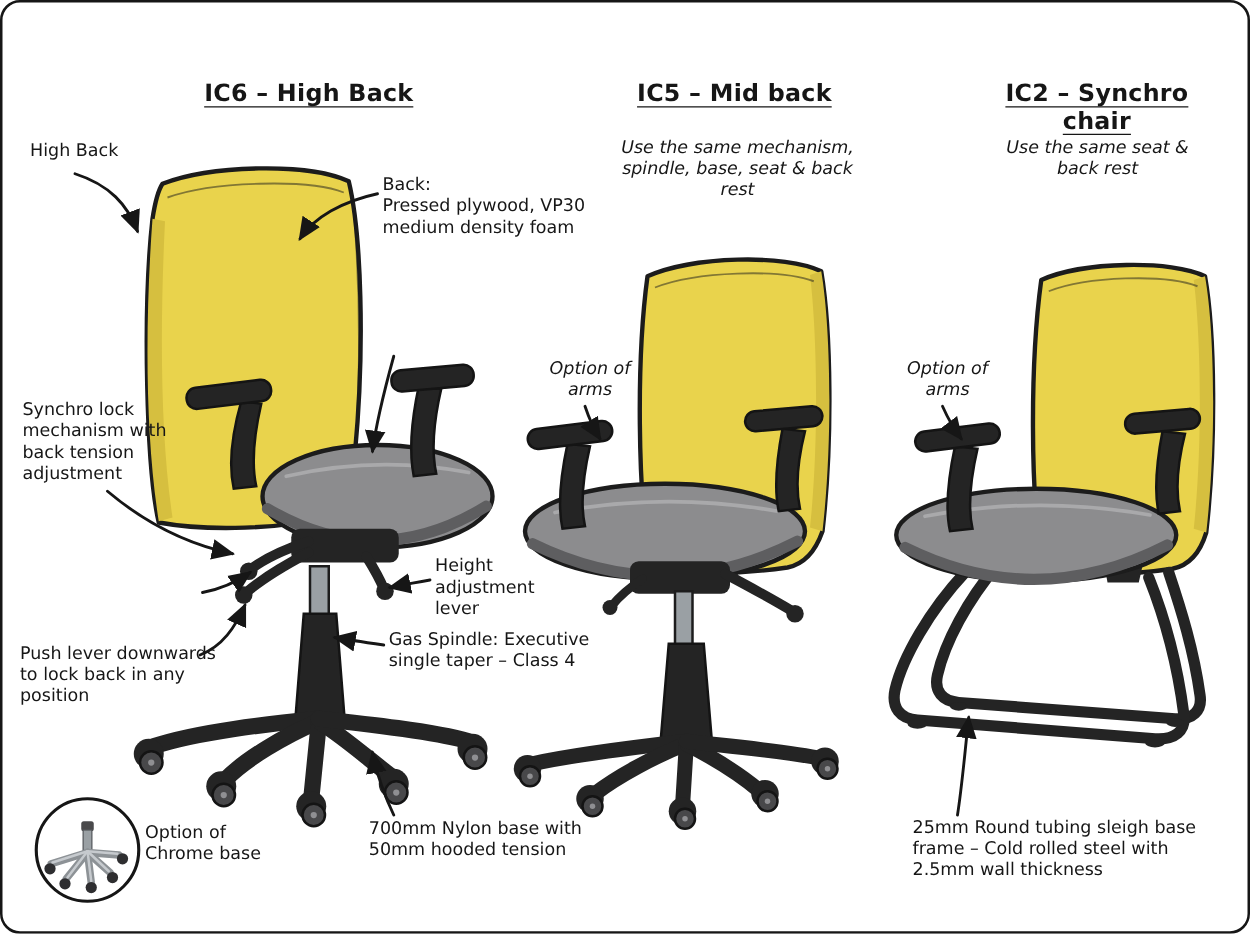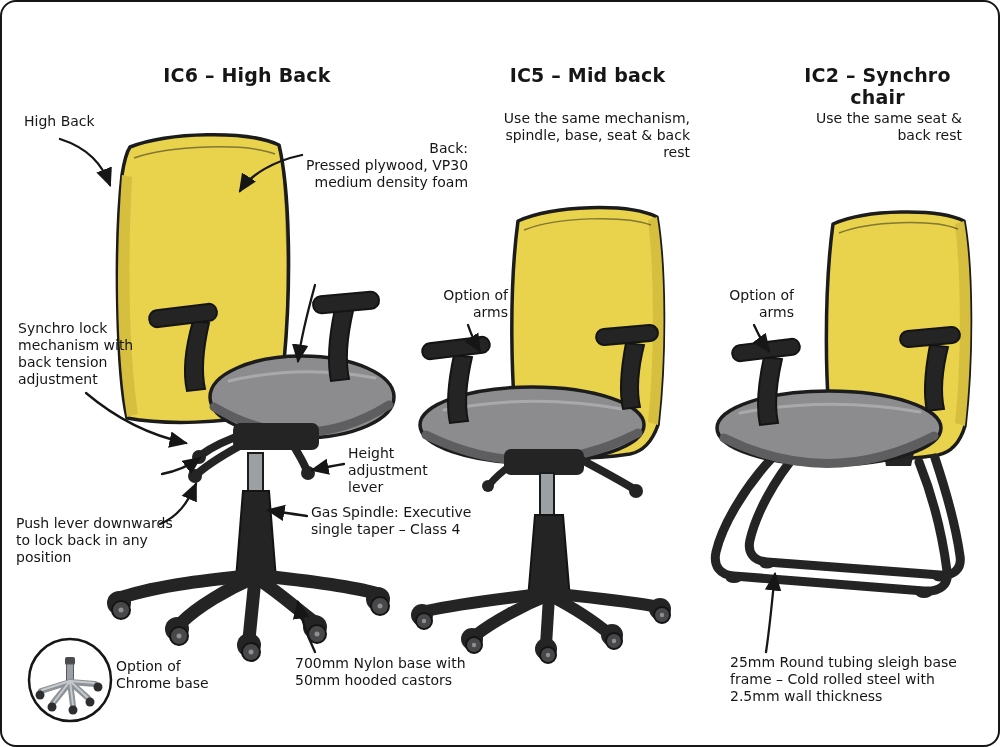--- a/index.html
+++ b/index.html
@@ -5,25 +5,25 @@
   * { margin:0; padding:0; box-sizing:border-box; }
   html,body { background:#ffffff; }
   .canvas {
     position:relative; width:1000px; height:747px; background:#ffffff;
     border:2px solid #161616; border-radius:16px; overflow:hidden;
     font-family:"DejaVu Sans","Liberation Sans",sans-serif; color:#161616;
   }
   .abs { position:absolute; }
   .title {
     position:absolute; font-size:19px; font-weight:bold; text-align:center;
-    text-underline-offset:4px; letter-spacing:.2px;
+    text-decoration:underline; text-underline-offset:4px; letter-spacing:.2px;
     white-space:pre-line;
   }
   .lbl { position:absolute; font-size:14px; line-height:1.22; white-space:pre-line; }
-  .center { text-align:right; }
+  .center { text-align:center;font-style:italic; }
   svg { display:block; }
   .overlay { pointer-events:none; }
 </style>
 </head>
 <body>
 
 <div class="canvas">
 
   <svg class="abs" style="left:95px; top:125px;" width="300" height="545" viewBox="0 0 300 545">
 
@@ -203,37 +203,37 @@
   <div class="title" style="left:150px; top:62px; width:190px;">IC6 – High Back</div>
   <div class="title" style="left:498px; top:62px; width:175px;">IC5 – Mid back</div>
   <div class="title" style="left:778px; top:62px; width:195px;">IC2 – Synchro chair</div>
 
   <div class="lbl center" style="left:488px; top:108px; width:200px;">Use the same mechanism,
 spindle, base, seat &amp; back rest</div>
   <div class="lbl center" style="left:792px; top:108px; width:168px;">Use the same seat &amp;
 back rest</div>
 
   <div class="lbl" style="left:22px; top:111px;">High Back</div>
-  <div class="lbl" style="left:304px; top:138px;text-align:right;">Back:
+  <div class="lbl" style="left:304px; top:138px;">Back:
 Pressed plywood, VP30
 medium density foam</div>
   <div class="lbl" style="left:16px; top:318px;">Synchro lock
 mechanism with
 back tension
 adjustment</div>
   <div class="lbl" style="left:14px; top:513px;">Push lever downwards
 to lock back in any
 position</div>
   <div class="lbl" style="left:346px; top:443px;">Height
 adjustment
 lever</div>
   <div class="lbl" style="left:309px; top:502px;">Gas Spindle: Executive
 single taper – Class 4</div>
   <div class="lbl" style="left:293px; top:653px;">700mm Nylon base with
-50mm hooded castors</div>
+50mm hooded tension</div>
   <div class="lbl" style="left:114px; top:656px;">Option of
 Chrome base</div>
   <div class="lbl center" style="left:434px; top:285px; width:72px;">Option of
 arms</div>
   <div class="lbl center" style="left:720px; top:285px; width:72px;">Option of
 arms</div>
   <div class="lbl" style="left:728px; top:652px;">25mm Round tubing sleigh base
 frame – Cold rolled steel with
 2.5mm wall thickness</div>
 

